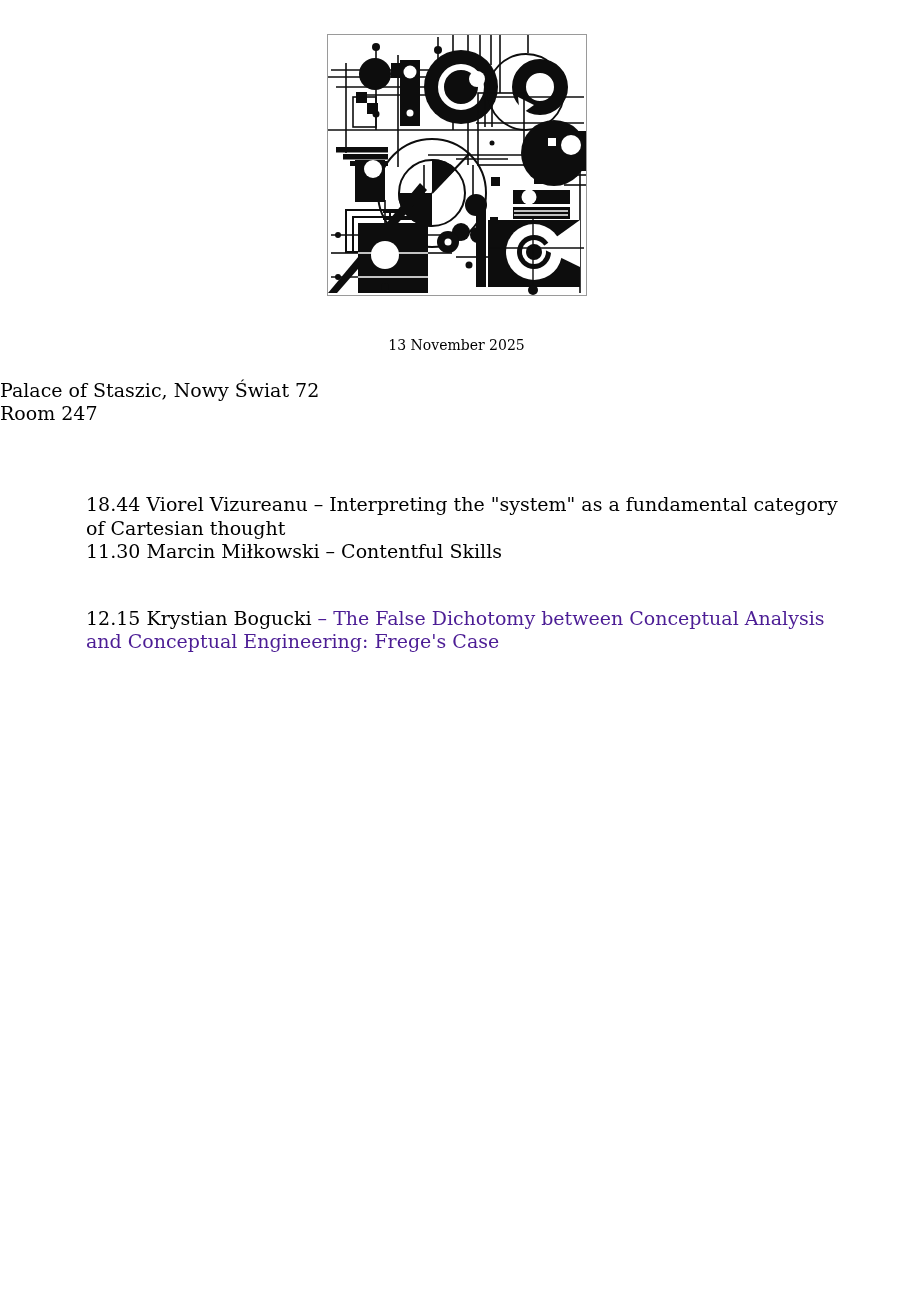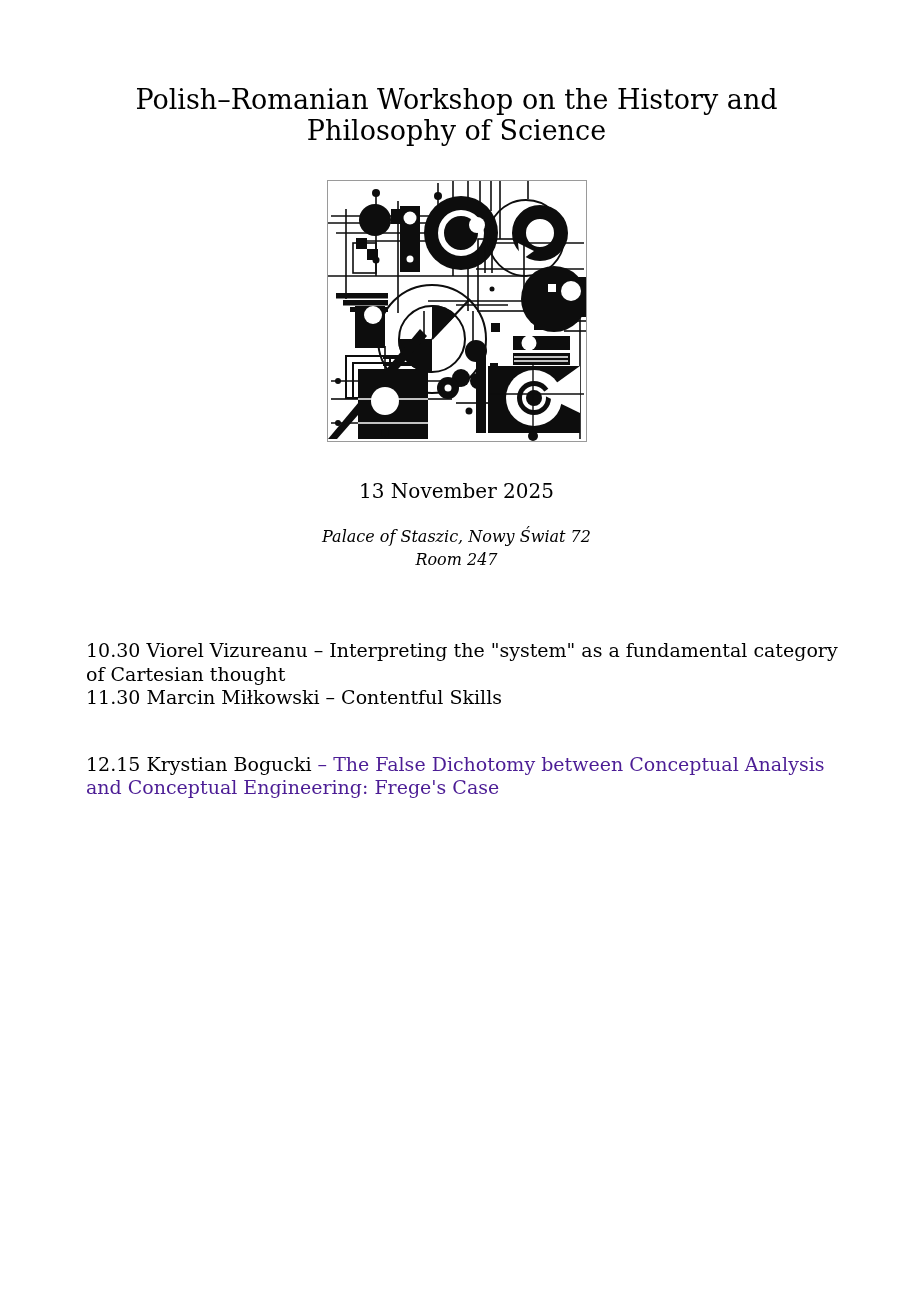--- a/index.html
+++ b/index.html
@@ -24,46 +24,43 @@
     margin: 34px auto 0;
     width: 258px;
     height: 260px;
     border: 1px solid #9a9a9a;
     background: #ffffff;
   }
   .artwork-figure svg { display: block; }
   .event-date {
     margin: 38px 10px 0;
     text-align: center;
-    font-size: 20px;
+    font-size: 14px;
     line-height: 23px;
   }
   .venue {
     margin: 22px 0 0;
-    text-align: center;
-    font-size: 16px;
+    font-size: 19px;
     line-height: 23px;
-    font-style: italic;
   }
   .schedule {
     margin: 68px 67px 0 86px;
     font-size: 19px;
     line-height: 23.5px;
   }
   .session { margin: 0; }
   .session + .session { margin-top: 43px; }
   .talk { white-space: pre-wrap; }
   .talk .muted { color: #4c1d95; }
 </style>
 </head>
 <body>
 
 <div class="page">
 
-  <h1 class="title">Polish–Romanian Workshop on the History and Philosophy of Science</h1>
 
   <div class="artwork-figure">
     <svg width="258" height="260" viewBox="0 0 258 260" xmlns="http://www.w3.org/2000/svg">
       <g stroke="#0d0d0d" stroke-width="1.6" fill="none">
         <line x1="3" y1="35" x2="122" y2="35"></line>
         <line x1="0" y1="42" x2="130" y2="42"></line>
         <line x1="8" y1="52" x2="150" y2="52"></line>
         <line x1="30" y1="60" x2="118" y2="60"></line>
         <line x1="128" y1="62" x2="256" y2="62"></line>
         <line x1="148" y1="88" x2="256" y2="88"></line>
@@ -179,21 +176,21 @@
   <p class="event-date">13 November 2025</p>
 
   <p class="venue">
     <span>Palace of Staszic, Nowy Świat 72</span><br>
     <span>Room 247</span>
   </p>
 
   <div class="schedule">
 
     <div class="session">
-      <div class="talk"><span>10.30 Viorel Vizureanu – Interpreting the "system" as a fundamental category of Cartesian thought</span><span class="muted"></span></div>
+      <div class="talk"><span>18.44 Viorel Vizureanu – Interpreting the "system" as a fundamental category of Cartesian thought</span><span class="muted"></span></div>
       <div class="talk"><span>11.30 Marcin Miłkowski – Contentful Skills</span><span class="muted"></span></div>
     </div>
 
     <div class="session">
       <div class="talk"><span>12.15 Krystian Bogucki </span><span class="muted">– The False Dichotomy between Conceptual Analysis and Conceptual Engineering: Frege's Case</span></div>
     </div>
 
   </div>
 
 </div>

